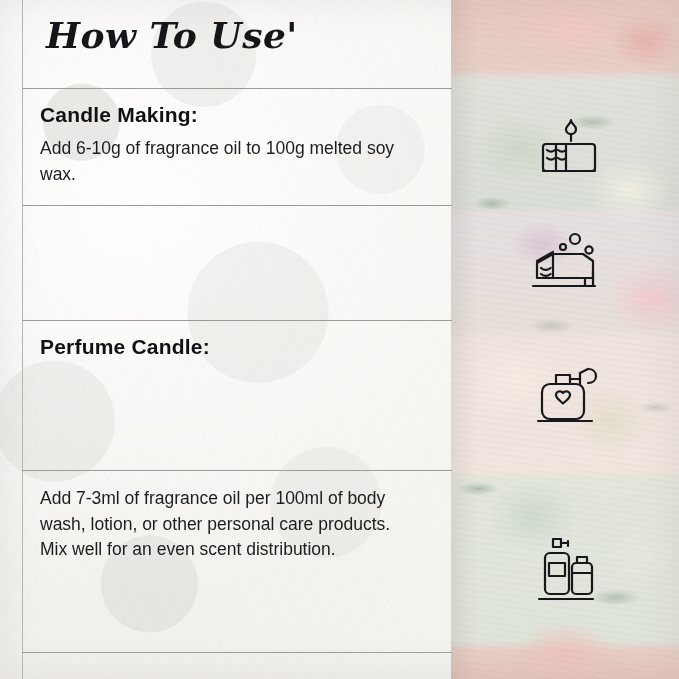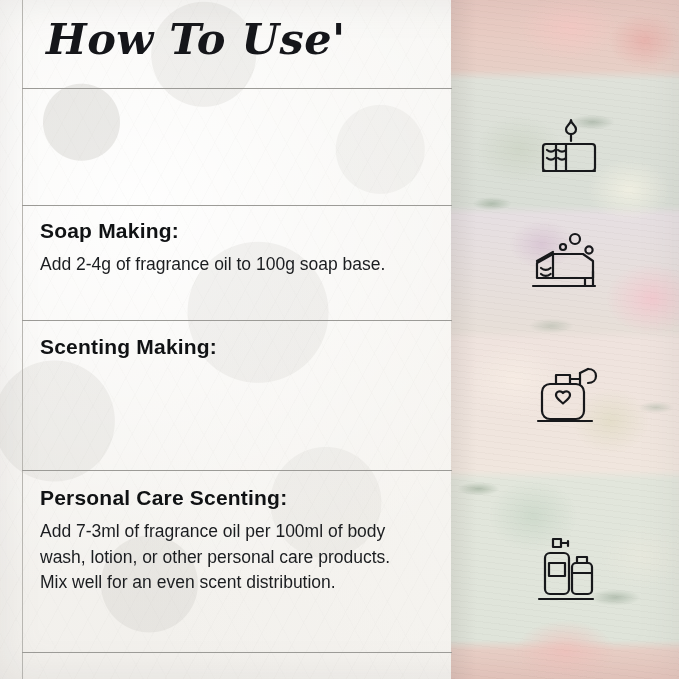--- a/index.html
+++ b/index.html
@@ -152,21 +152,21 @@
     background: #b9b8b3;
   }
 
   .title {
     position: absolute;
     left: 46px;
     top: 14px;
     font-family: "DejaVu Serif", serif;
     font-style: italic;
     font-weight: 700;
-    font-size: 43px;
+    font-size: 36px;
     letter-spacing: 0.5px;
     color: #15161a;
     white-space: nowrap;
   }
 
   .block { position: absolute; left: 40px; width: 400px; }
   .block .heading {
     font-family: "Liberation Sans", sans-serif;
     font-size: 21px;
     font-weight: 700;
@@ -274,31 +274,30 @@
     <div class="vrule-left"></div>
 
     <div class="hrule" style="top:88px;"></div>
     <div class="hrule" style="top:205px;"></div>
     <div class="hrule" style="top:320px;"></div>
     <div class="hrule" style="top:470px;"></div>
     <div class="hrule" style="top:652px;"></div>
 
     <div class="title">How To Use'</div>
 
-
-    <div class="block" style="top:219px;">
-      <p class="heading">Soap Making:</p>
-      <p class="body">Add 2-4g of fragrance oil to 100g soap base.</p>
-    </div>
+    <div class="block" style="top:103px;">
+      <p class="heading">Candle Making:</p>
+      <p class="body">Add 6-10g of fragrance oil to 100g melted soy wax.</p>
+    </div>
+
 
     <div class="block" style="top:335px;">
-      <p class="heading">Scenting Making:</p>
+      <p class="heading">Perfume Candle:</p>
     </div>
 
     <div class="block" style="top:486px;">
-      <p class="heading">Personal Care Scenting:</p>
       <p class="body">Add 7-3ml of fragrance oil per 100ml of body wash, lotion, or other personal care products. Mix well for an even scent distribution.</p>
     </div>
 
   </div>
 
   <div class="edge"></div>
 </div>
 
 </body></html>

